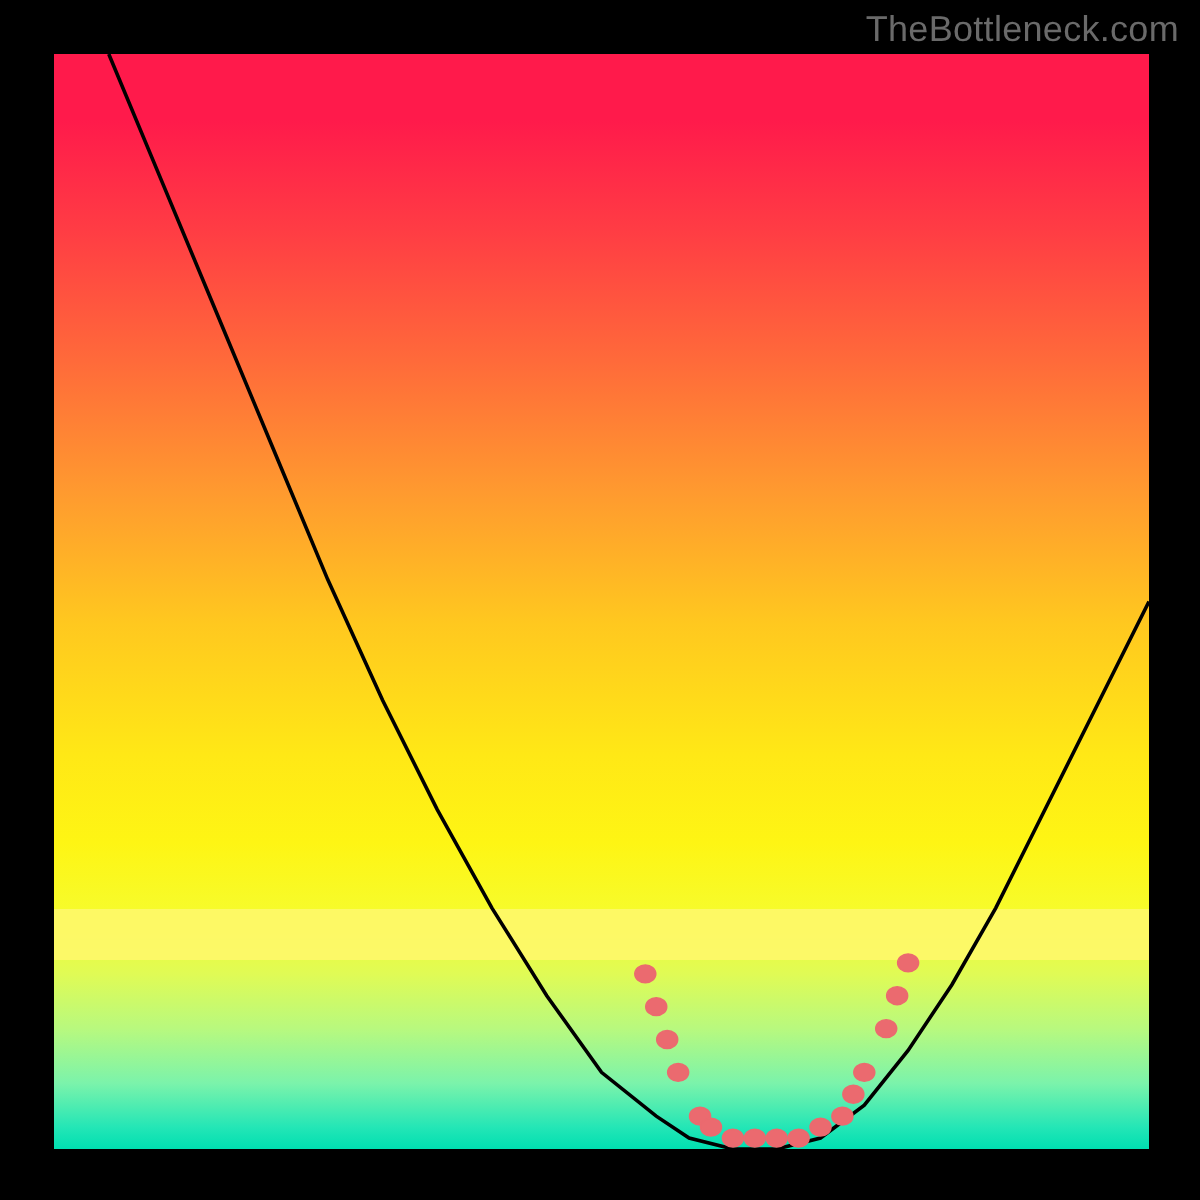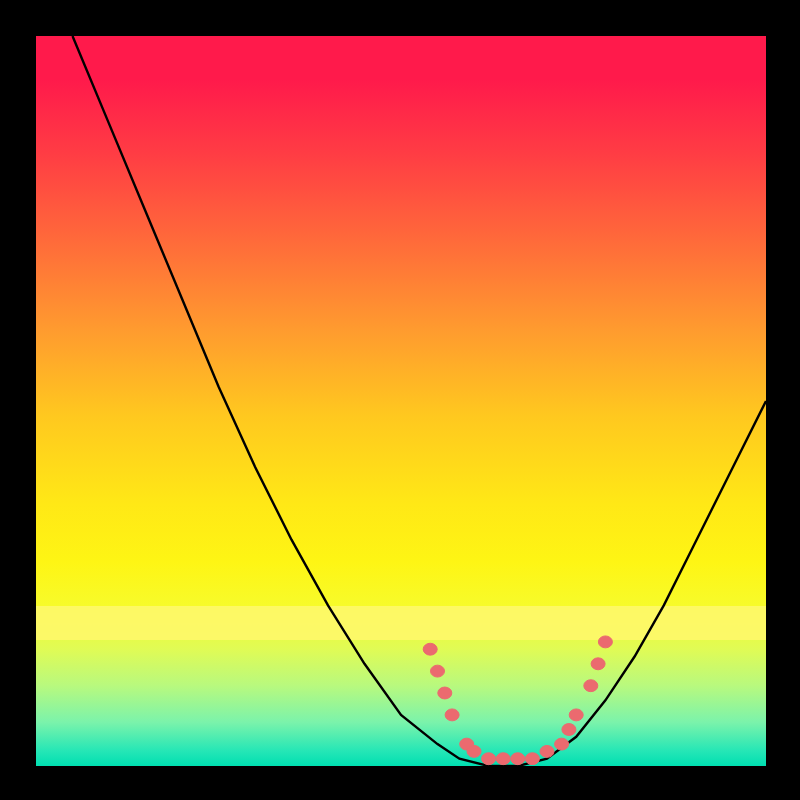--- a/index.html
+++ b/index.html
@@ -77,20 +77,21 @@
   .marker {
     fill: #eb6a6f;
     stroke: #eb6a6f;
   }
 </style>
 </head>
 <body>
 
 <div class="stage">
 
+  <div class="attribution">TheBottleneck.com</div>
 
   <div class="plot-area">
     <div class="gradient"></div>
     <div class="band-yellow" style="top: 570px;"></div>
 
     <svg class="curve" viewBox="0 0 730 730" preserveAspectRatio="none">
       <path class="curve-path" d="M36.5 0.0 L73.0 87.6 L109.5 175.2 L146.0 262.8 L182.5 350.4 L219.0 430.7 L255.5 503.7 L292.0 569.4 L328.5 627.8 L365.0 678.9 L401.5 708.1 L423.4 722.7 L452.6 730.0 L481.8 730.0 L511.0 722.7 L540.2 700.8 L569.4 664.3 L598.6 620.5 L627.8 569.4 L657.0 511.0 L693.5 438.0 L730.0 365.0"></path>
       <g>
           <ellipse cx="394.2" cy="613.2" rx="7" ry="5.95" class="marker"></ellipse>
           <ellipse cx="401.5" cy="635.1" rx="7" ry="5.95" class="marker"></ellipse>

